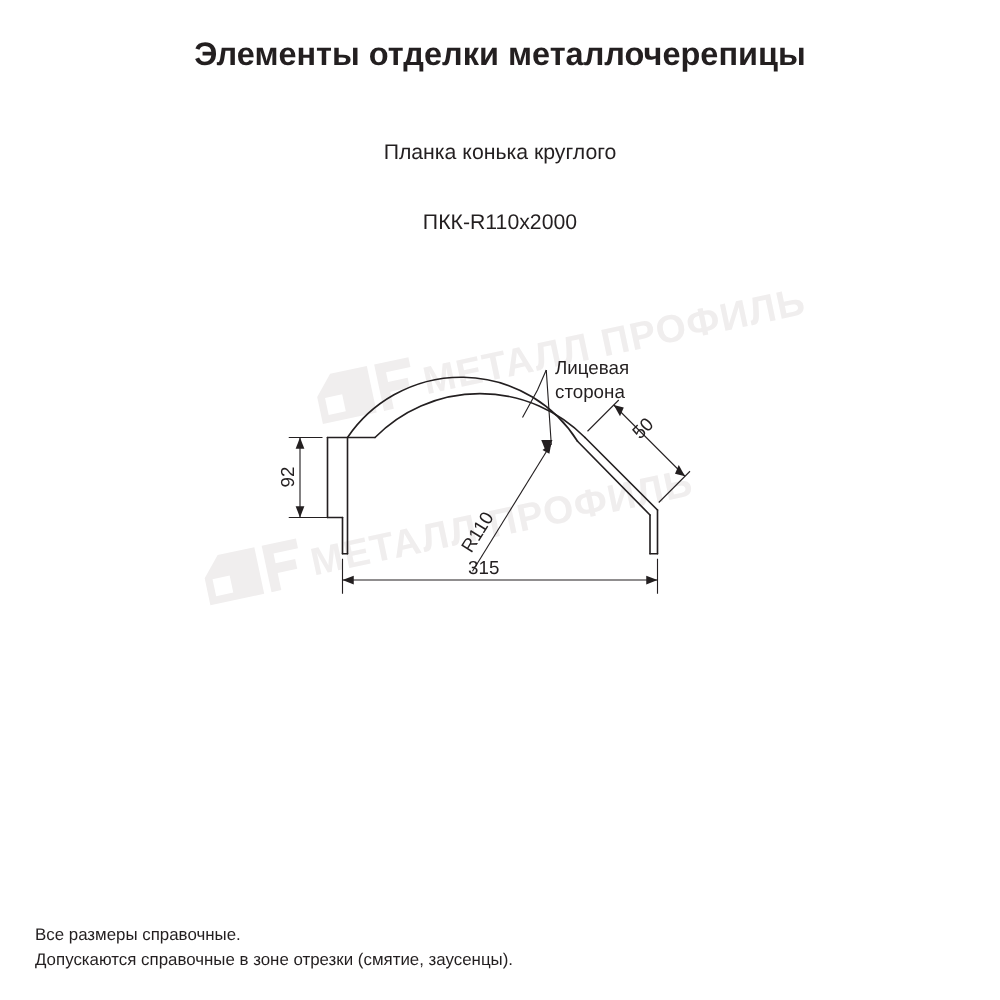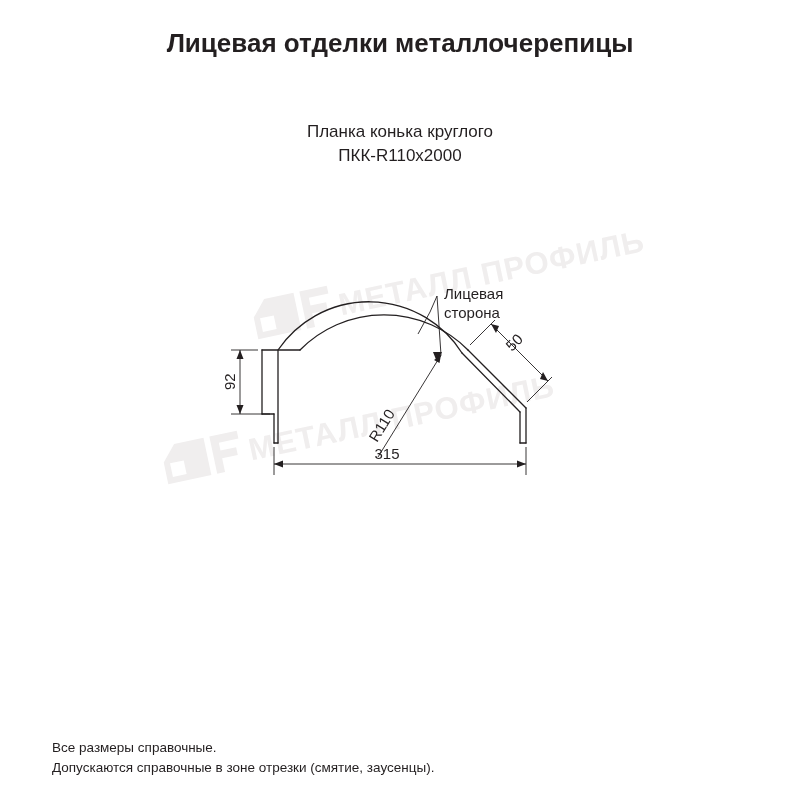--- a/index.html
+++ b/index.html
@@ -24,47 +24,47 @@
     top: 28px;
     left: 0;
     width: 800px;
     text-align: center;
     font-size: 26px;
     font-weight: bold;
     letter-spacing: 0px;
   }
   .subtitle-block {
     position: absolute;
-    top: 120px;
+    top: 110px;
     left: 0;
     width: 800px;
     text-align: center;
   }
   .subtitle {
     font-size: 17px;
     line-height: 24px;
   }
   .subtitle-code {
     font-size: 17px;
     line-height: 24px;
+    margin-top: 32px;
   }
   .drawing {
     position: absolute;
     top: 200px;
     left: 0;
     width: 800px;
     height: 420px;
   }
   .footer {
     position: absolute;
     left: 28px;
     bottom: 22px;
     font-size: 13.5px;
     line-height: 20px;
-    margin-left: 24px;
   }
   .footer div {
     white-space: nowrap;
   }
   svg {
     display: block;
   }
   .wm {
     fill: #f0eeee;
   }
@@ -91,21 +91,21 @@
     font-family: "Liberation Sans", sans-serif;
     font-size: 15px;
     fill: #231f20;
   }
 </style>
 </head>
 <body>
 
 <div class="page">
 
-  <div class="title">Лицевая отделки металлочерепицы</div>
+  <div class="title">Элементы отделки металлочерепицы</div>
 
   <div class="subtitle-block">
     <div class="subtitle">Планка конька круглого</div>
     <div class="subtitle-code">ПКК-R110x2000</div>
   </div>
 
   <div class="drawing">
     <svg width="800" height="420" viewBox="0 0 800 420">
 
       <g opacity="1">

